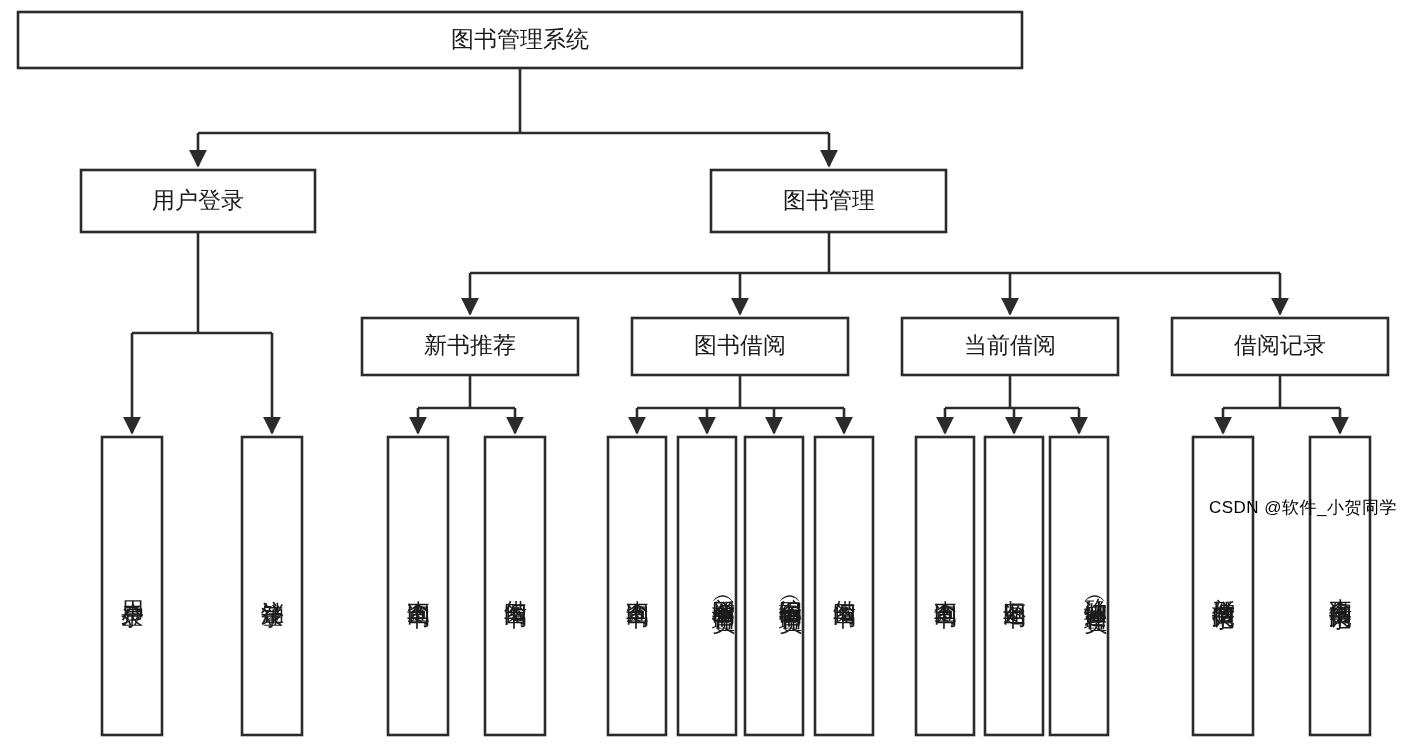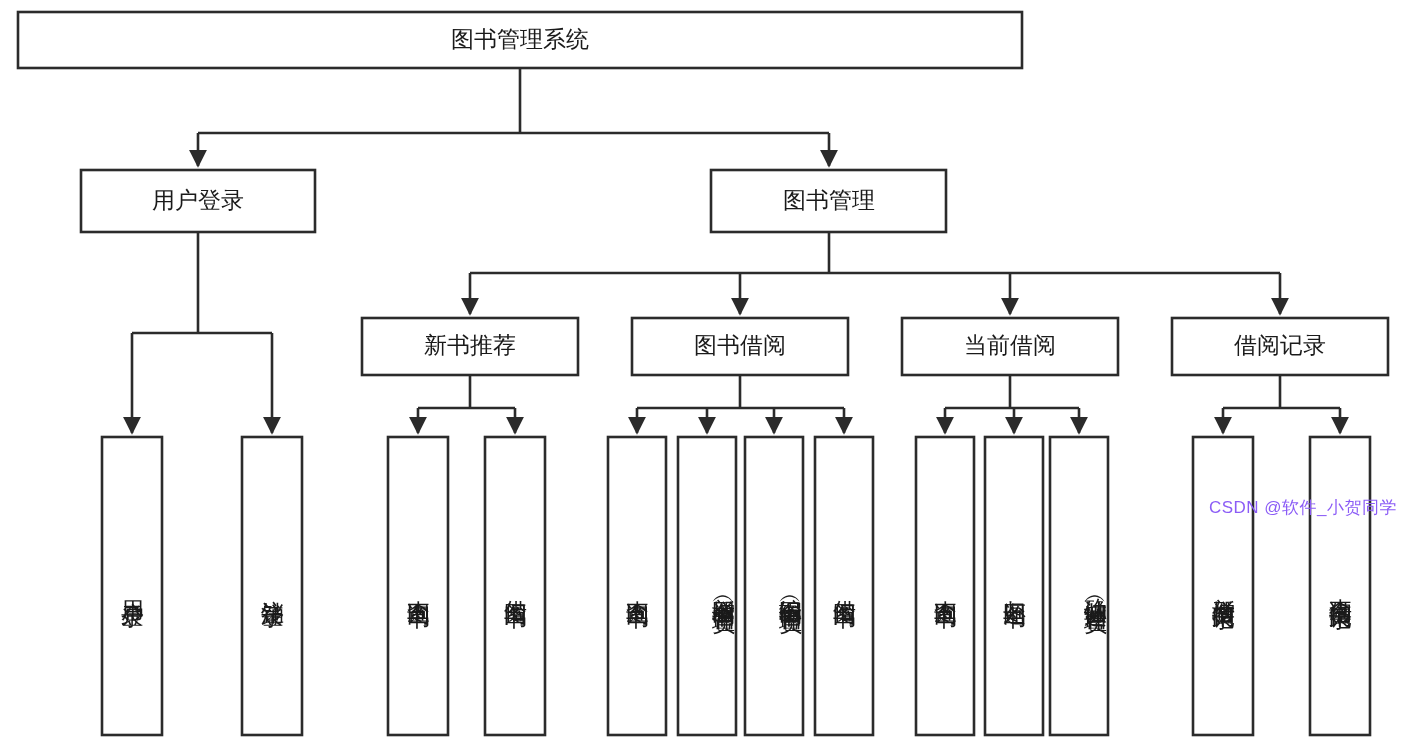--- a/index.html
+++ b/index.html
@@ -63,21 +63,21 @@
   }
   .arrow-head {
     fill: #2b2b2b;
     stroke: none;
   }
   #watermark {
     position: absolute;
     right: 8px;
     bottom: 4px;
     font-size: 17px;
-    color: #8b5cf6;
+    color: #000000;
     font-family: "Liberation Sans", sans-serif;
     letter-spacing: 0.5px;
     white-space: nowrap;
     margin-top: 32px;
   }
 </style>
 </head>
 <body>
 
 <div id="diagram-root">

